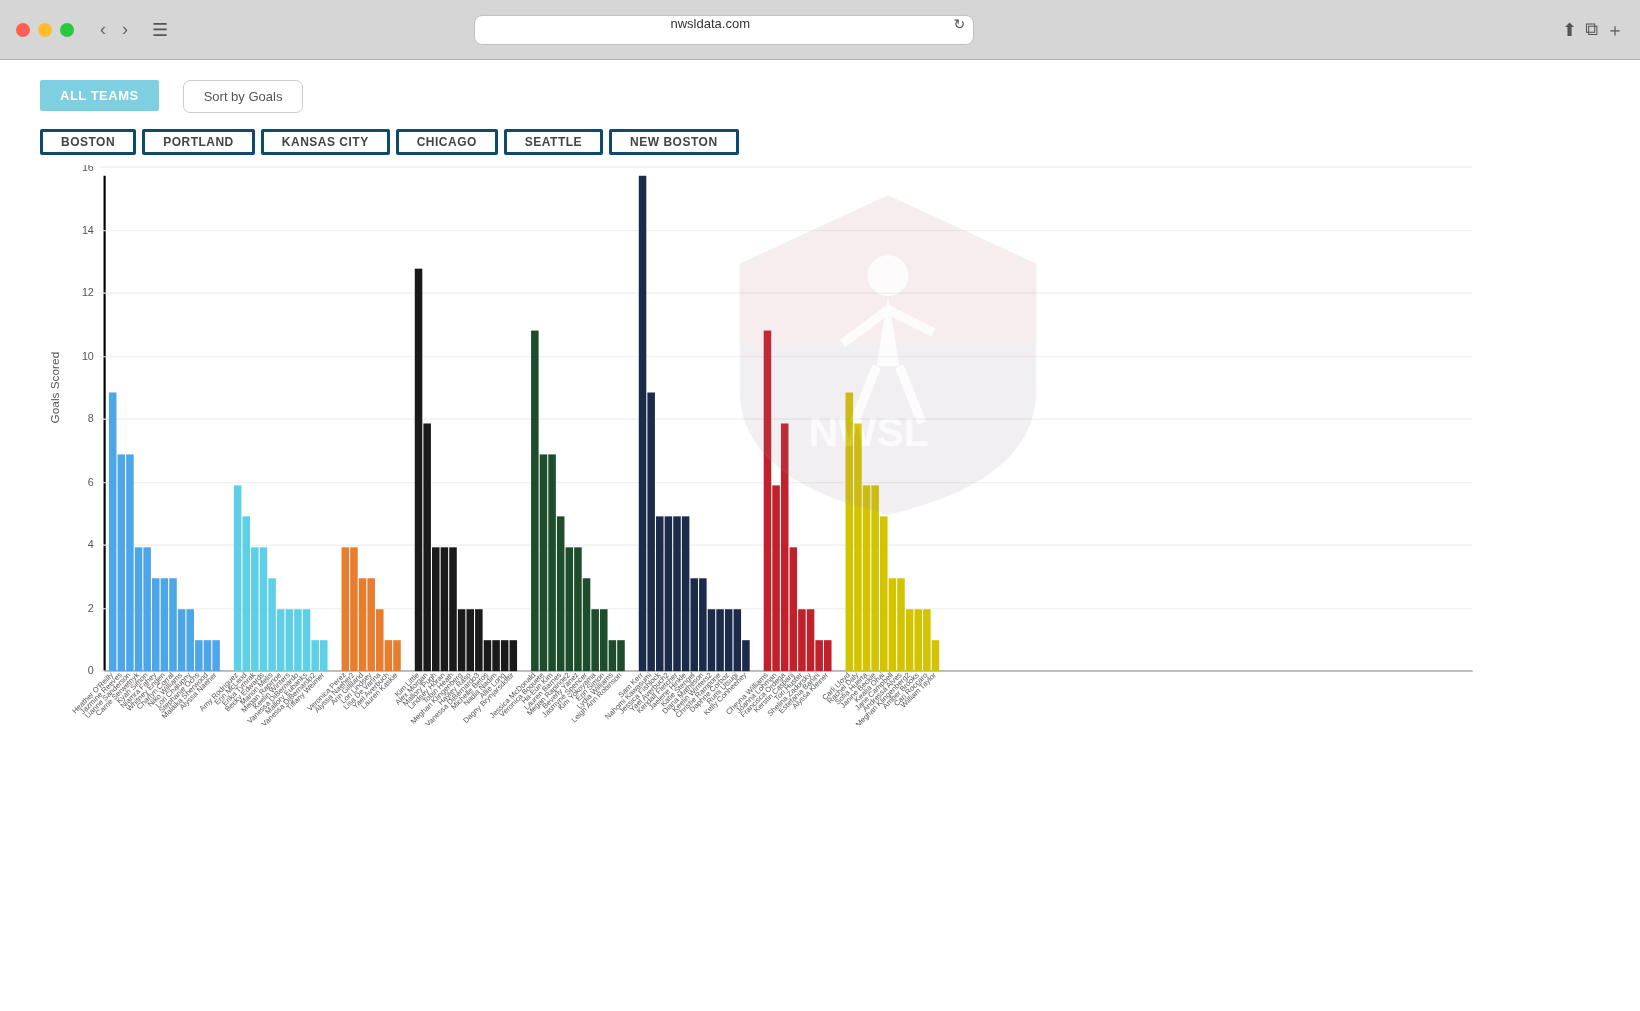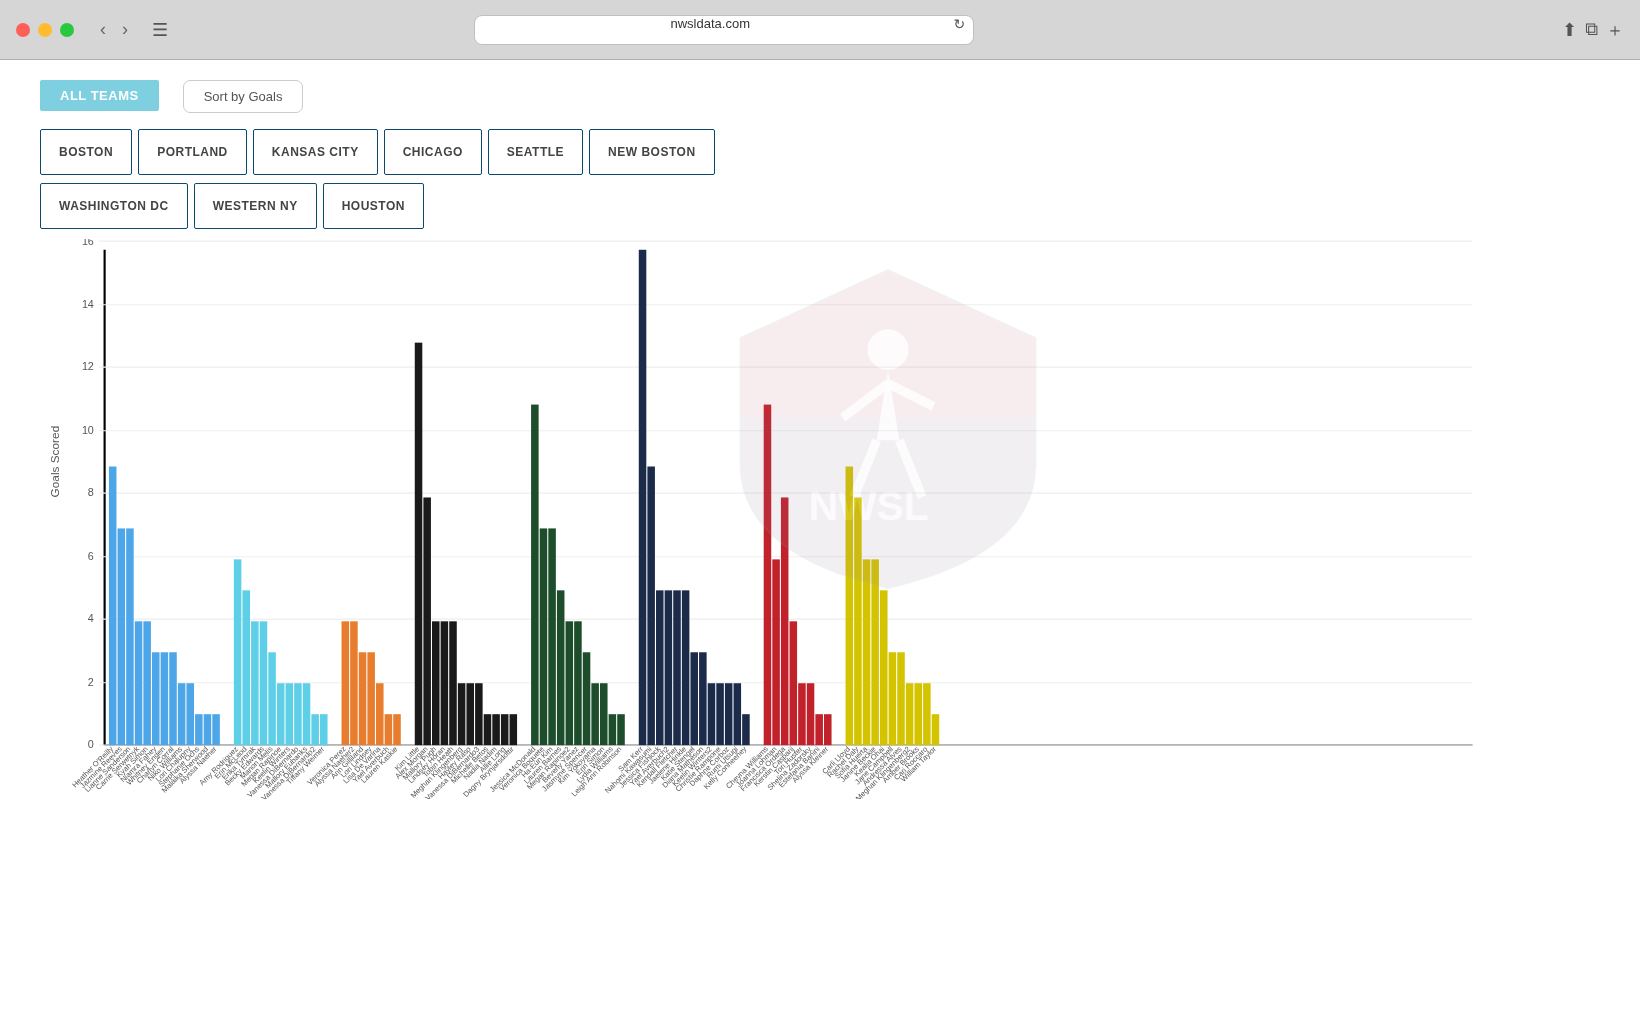--- a/index.html
+++ b/index.html
@@ -137,22 +137,22 @@
     .team-filters {
       display: flex;
       flex-wrap: wrap;
       gap: 6px;
       margin-bottom: 8px;
     }
 
     .btn-team {
       background: white;
       color: #444;
-      border: 1px solid #0c4a6e;
-      padding: 15px 18px;
+      border: 3px solid #0c4a6e;
+      padding: 3px 18px;
       font-size: 12px;
       font-weight: 600;
       letter-spacing: 0.5px;
       cursor: pointer;
       border-radius: 2px;
     }
 
     
     .chart-container {
       position: relative;
@@ -210,25 +210,20 @@
     <button class="btn-sort">Sort by Goals</button>
   </div>
 
   <div class="team-filters">
     <button class="btn-team">BOSTON</button>
     <button class="btn-team">PORTLAND</button>
     <button class="btn-team">KANSAS CITY</button>
     <button class="btn-team">CHICAGO</button>
     <button class="btn-team">SEATTLE</button>
     <button class="btn-team">NEW BOSTON</button>
-  </div>
-  <div class="team-filters">
-    <button class="btn-team">WASHINGTON DC</button>
-    <button class="btn-team">WESTERN NY</button>
-    <button class="btn-team">HOUSTON</button>
   </div>
 
   <div class="chart-container">
     
     <svg class="nwsl-watermark" viewBox="0 0 300 300" xmlns="http://www.w3.org/2000/svg">
 
       <path d="M150,10 L280,70 L280,180 Q280,260 150,290 Q20,260 20,180 L20,70 Z" fill="#c0607a" opacity="0.6"></path>
       <path d="M150,10 L280,70 L280,180 Q280,260 150,290 Q20,260 20,180 L20,70 Z" fill="none" stroke="#aaa" stroke-width="2"></path>
 
       <path d="M150,10 L280,70 L280,140 L20,140 L20,70 Z" fill="#d0707a" opacity="0.5"></path>

